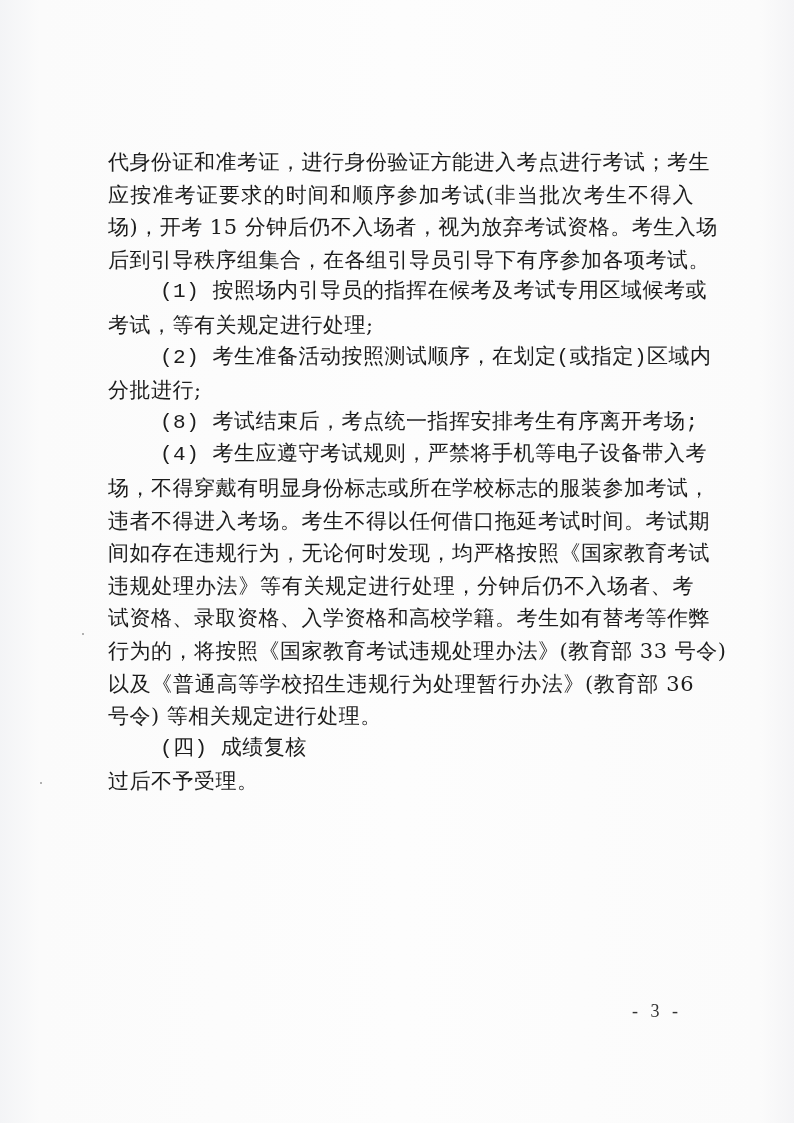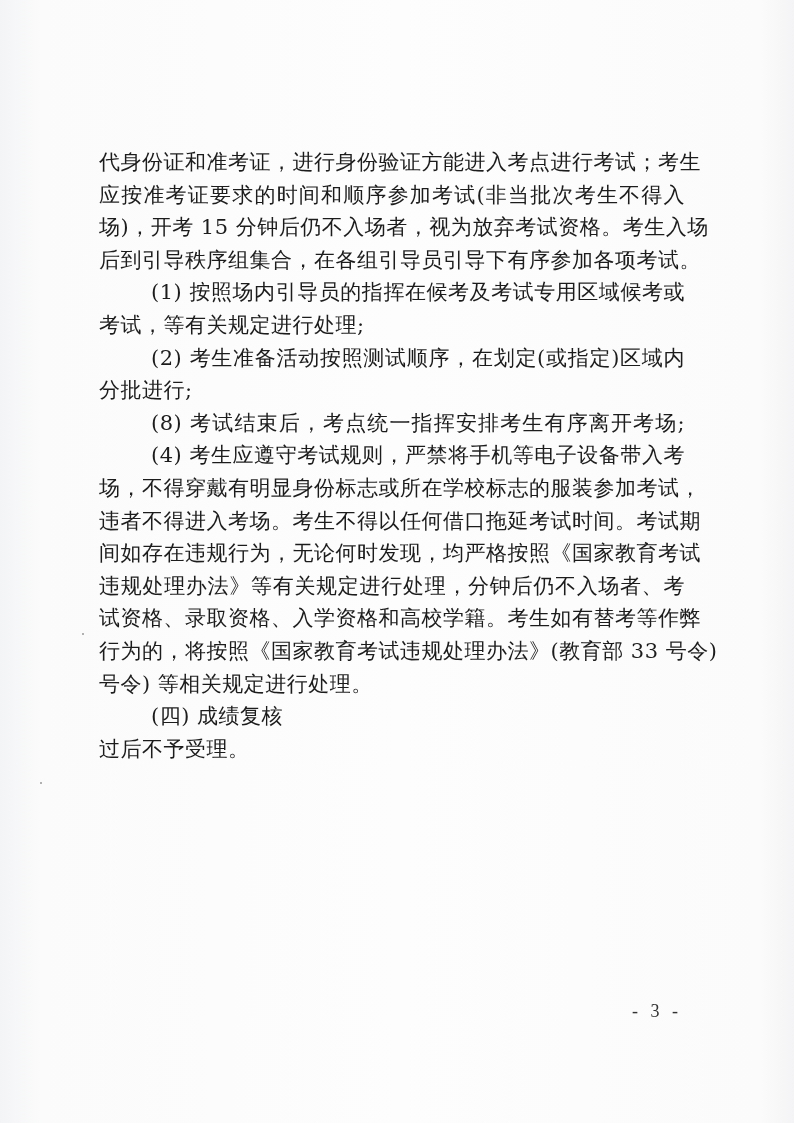--- a/index.html
+++ b/index.html
@@ -4,28 +4,28 @@
 <style>
   html, body { margin: 0; padding: 0; }
   body {
     width: 794px; height: 1123px; background: #fbfbfb;
     position: relative; overflow: hidden;
     font-family: "DejaVu Serif", "Liberation Serif", serif;
     color: #1c1c1c;
   }
   .page { position: absolute; left: 0; top: 0; width: 794px; height: 1123px;
     background: linear-gradient(90deg, #f3f4f6 0px, #fbfbfb 40px, #fdfdfd 400px, #fbfbfb 760px, #f4f4f6 794px); }
-  .text-block { position: absolute; left: 99px; top: 146px; width: 586px; }
+  .text-block { position: absolute; left: 108px; top: 146px; width: 586px; }
   .line {
     height: 32.6px; line-height: 32.6px; font-size: 21px;
     white-space: nowrap; text-align: justify; text-align-last: justify;
     letter-spacing: 0.5px;
   }
   .line.short { text-align-last: left; }
-  .line.indent { padding-left: 52px; }
+  .line.indent { padding-left: 52px; font-family: Liberation Mono, monospace; }
   .page-number {
     position: absolute; left: 632px; top: 1001px; font-size: 18px;
     font-family: "Liberation Serif", serif; letter-spacing: 4px; color: #333;
   }
   .speck { position: absolute; width: 2px; height: 2px; background: #999; border-radius: 1px; }
 </style>
 </head>
 <body>
 
 <div class="page">
@@ -39,20 +39,21 @@
     <div class="line indent">(2) 考生准备活动按照测试顺序，在划定(或指定)区域内</div>
     <div class="line short">分批进行;</div>
     <div class="line indent">(8) 考试结束后，考点统一指挥安排考生有序离开考场;</div>
     <div class="line indent">(4) 考生应遵守考试规则，严禁将手机等电子设备带入考</div>
     <div class="line">场，不得穿戴有明显身份标志或所在学校标志的服装参加考试，</div>
     <div class="line">违者不得进入考场。考生不得以任何借口拖延考试时间。考试期</div>
     <div class="line">间如存在违规行为，无论何时发现，均严格按照《国家教育考试</div>
     <div class="line">违规处理办法》等有关规定进行处理，分钟后仍不入场者、考</div>
     <div class="line">试资格、录取资格、入学资格和高校学籍。考生如有替考等作弊</div>
     <div class="line">行为的，将按照《国家教育考试违规处理办法》(教育部 33 号令)</div>
+    <div class="line">以及《普通高等学校招生违规行为处理暂行办法》(教育部 36</div>
     <div class="line short">号令) 等相关规定进行处理。</div>
     <div class="line indent short">(四) 成绩复核</div>
     <div class="line short">过后不予受理。</div>
   </div>
 
   <div class="page-number">- 3 -</div>
 
   <div class="speck" style="left:82px;top:633px;"></div>
   <div class="speck" style="left:40px;top:782px;"></div>
 </div>

